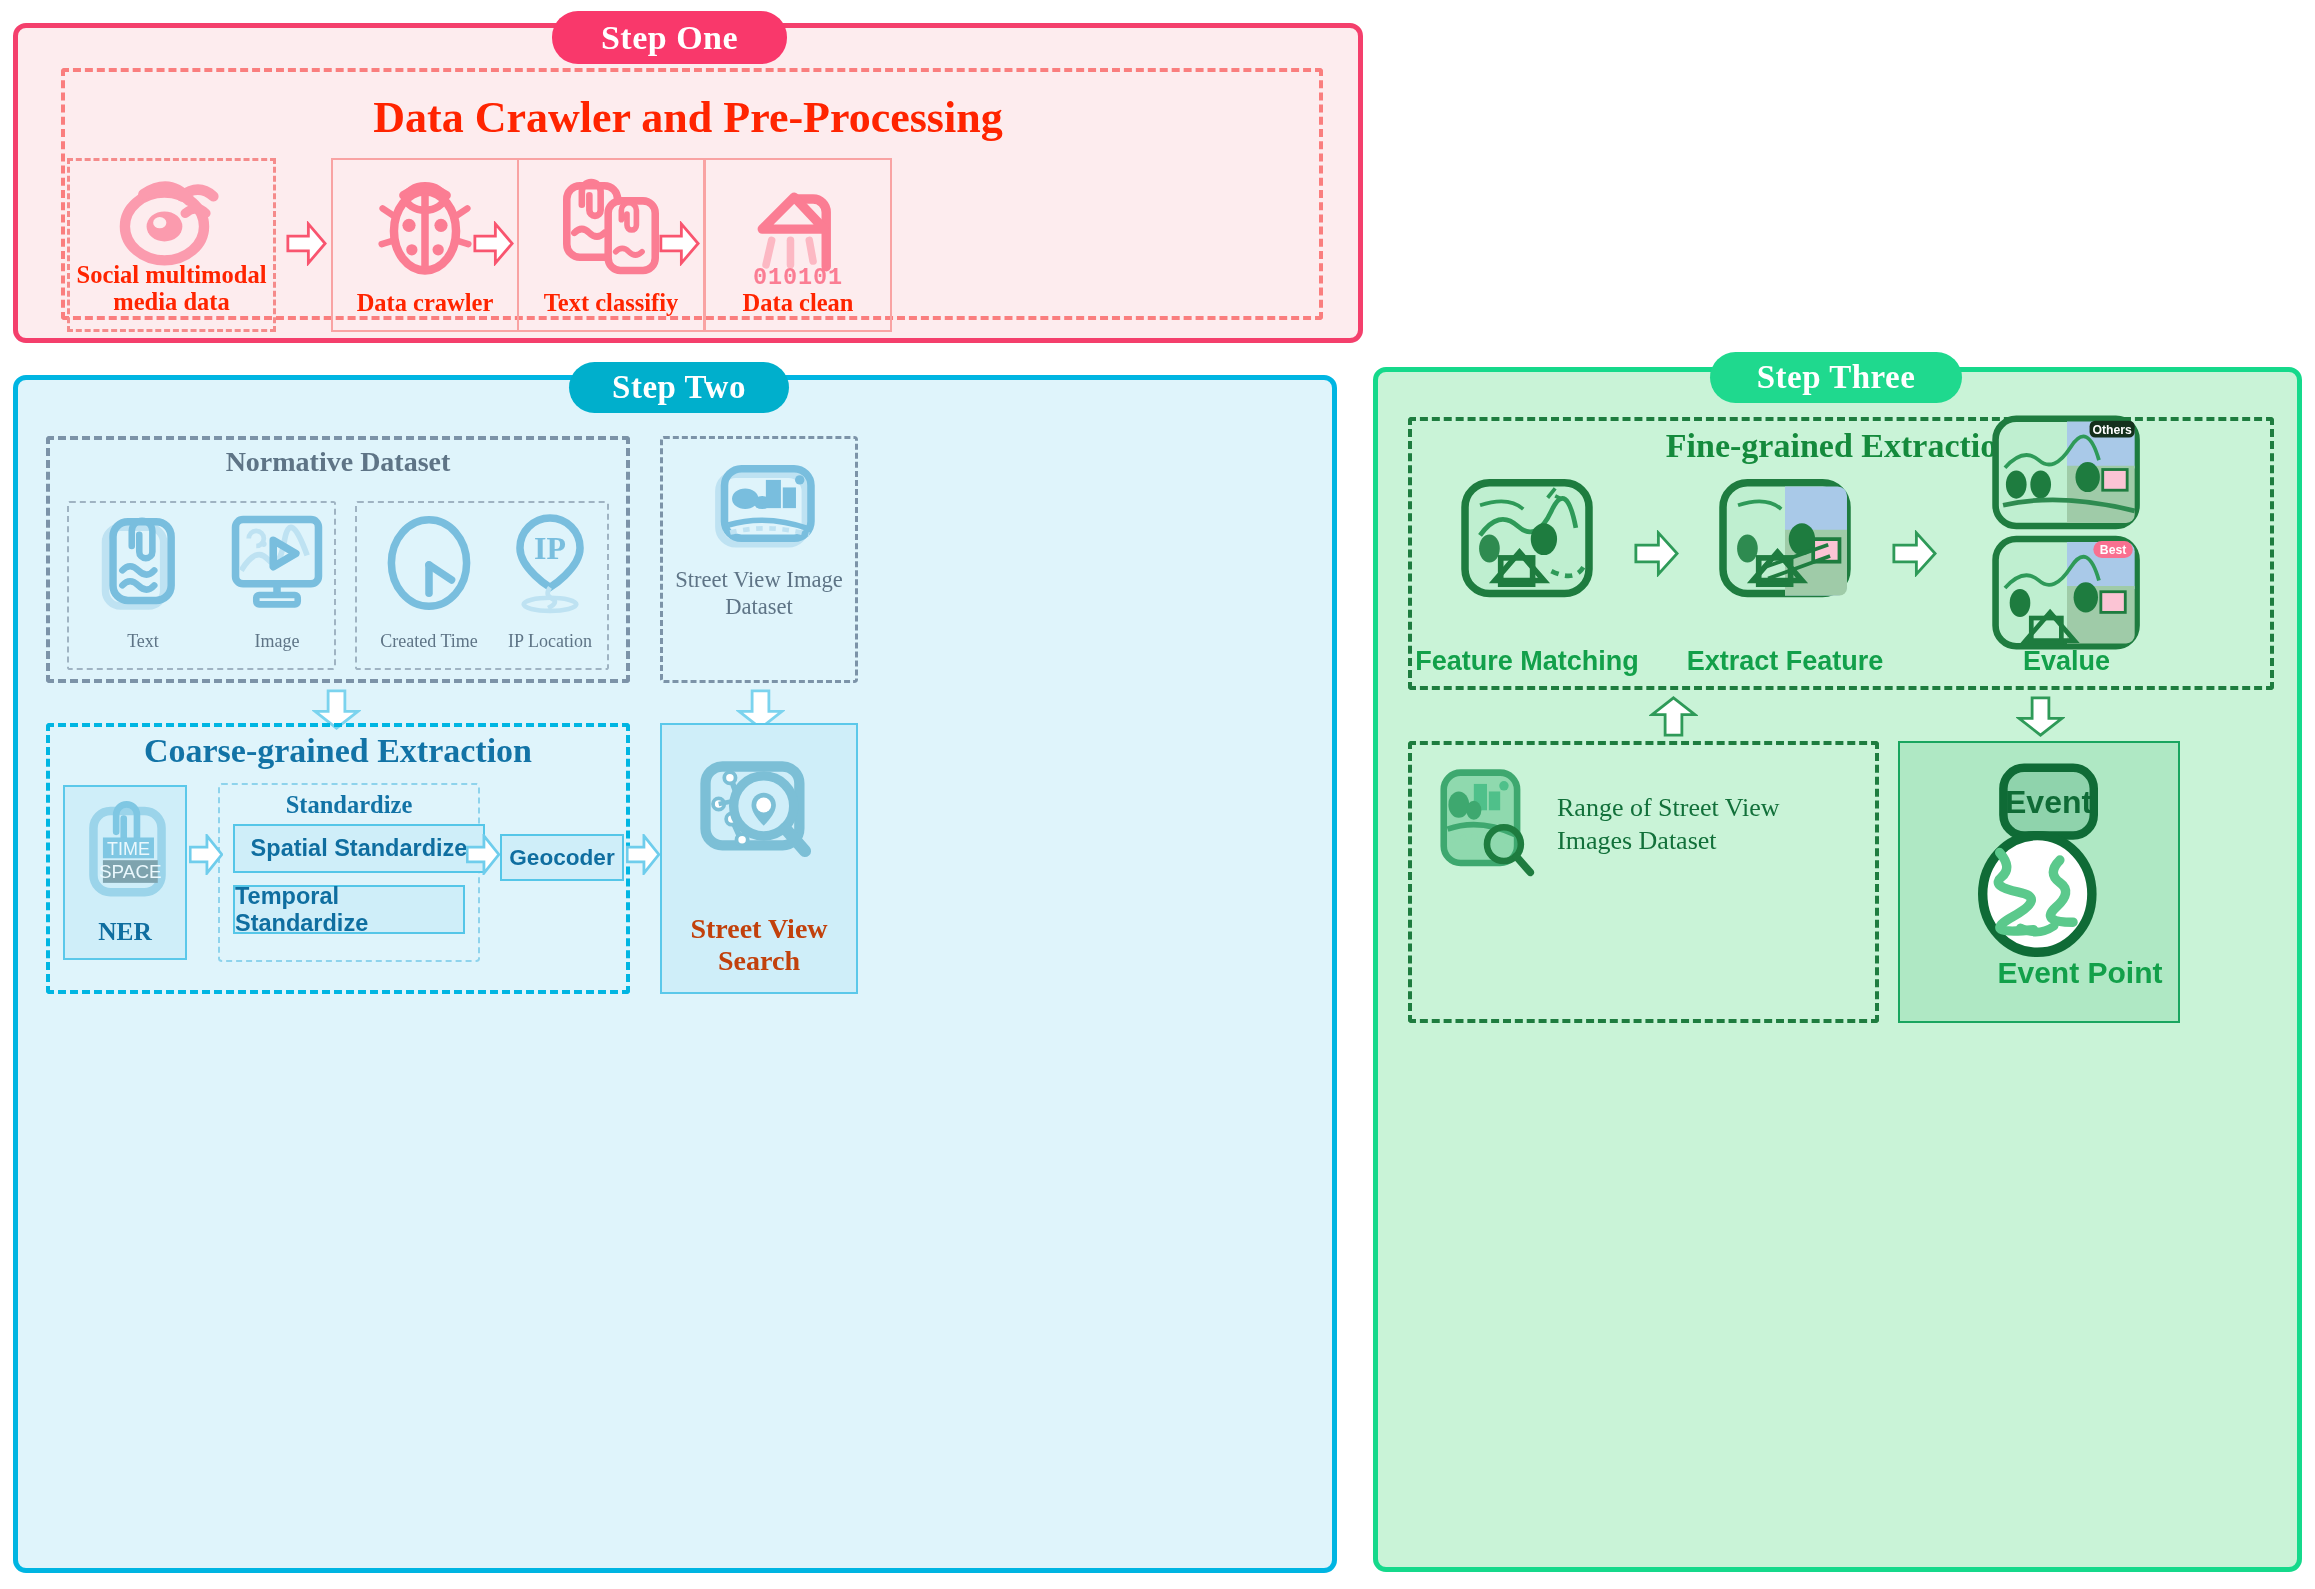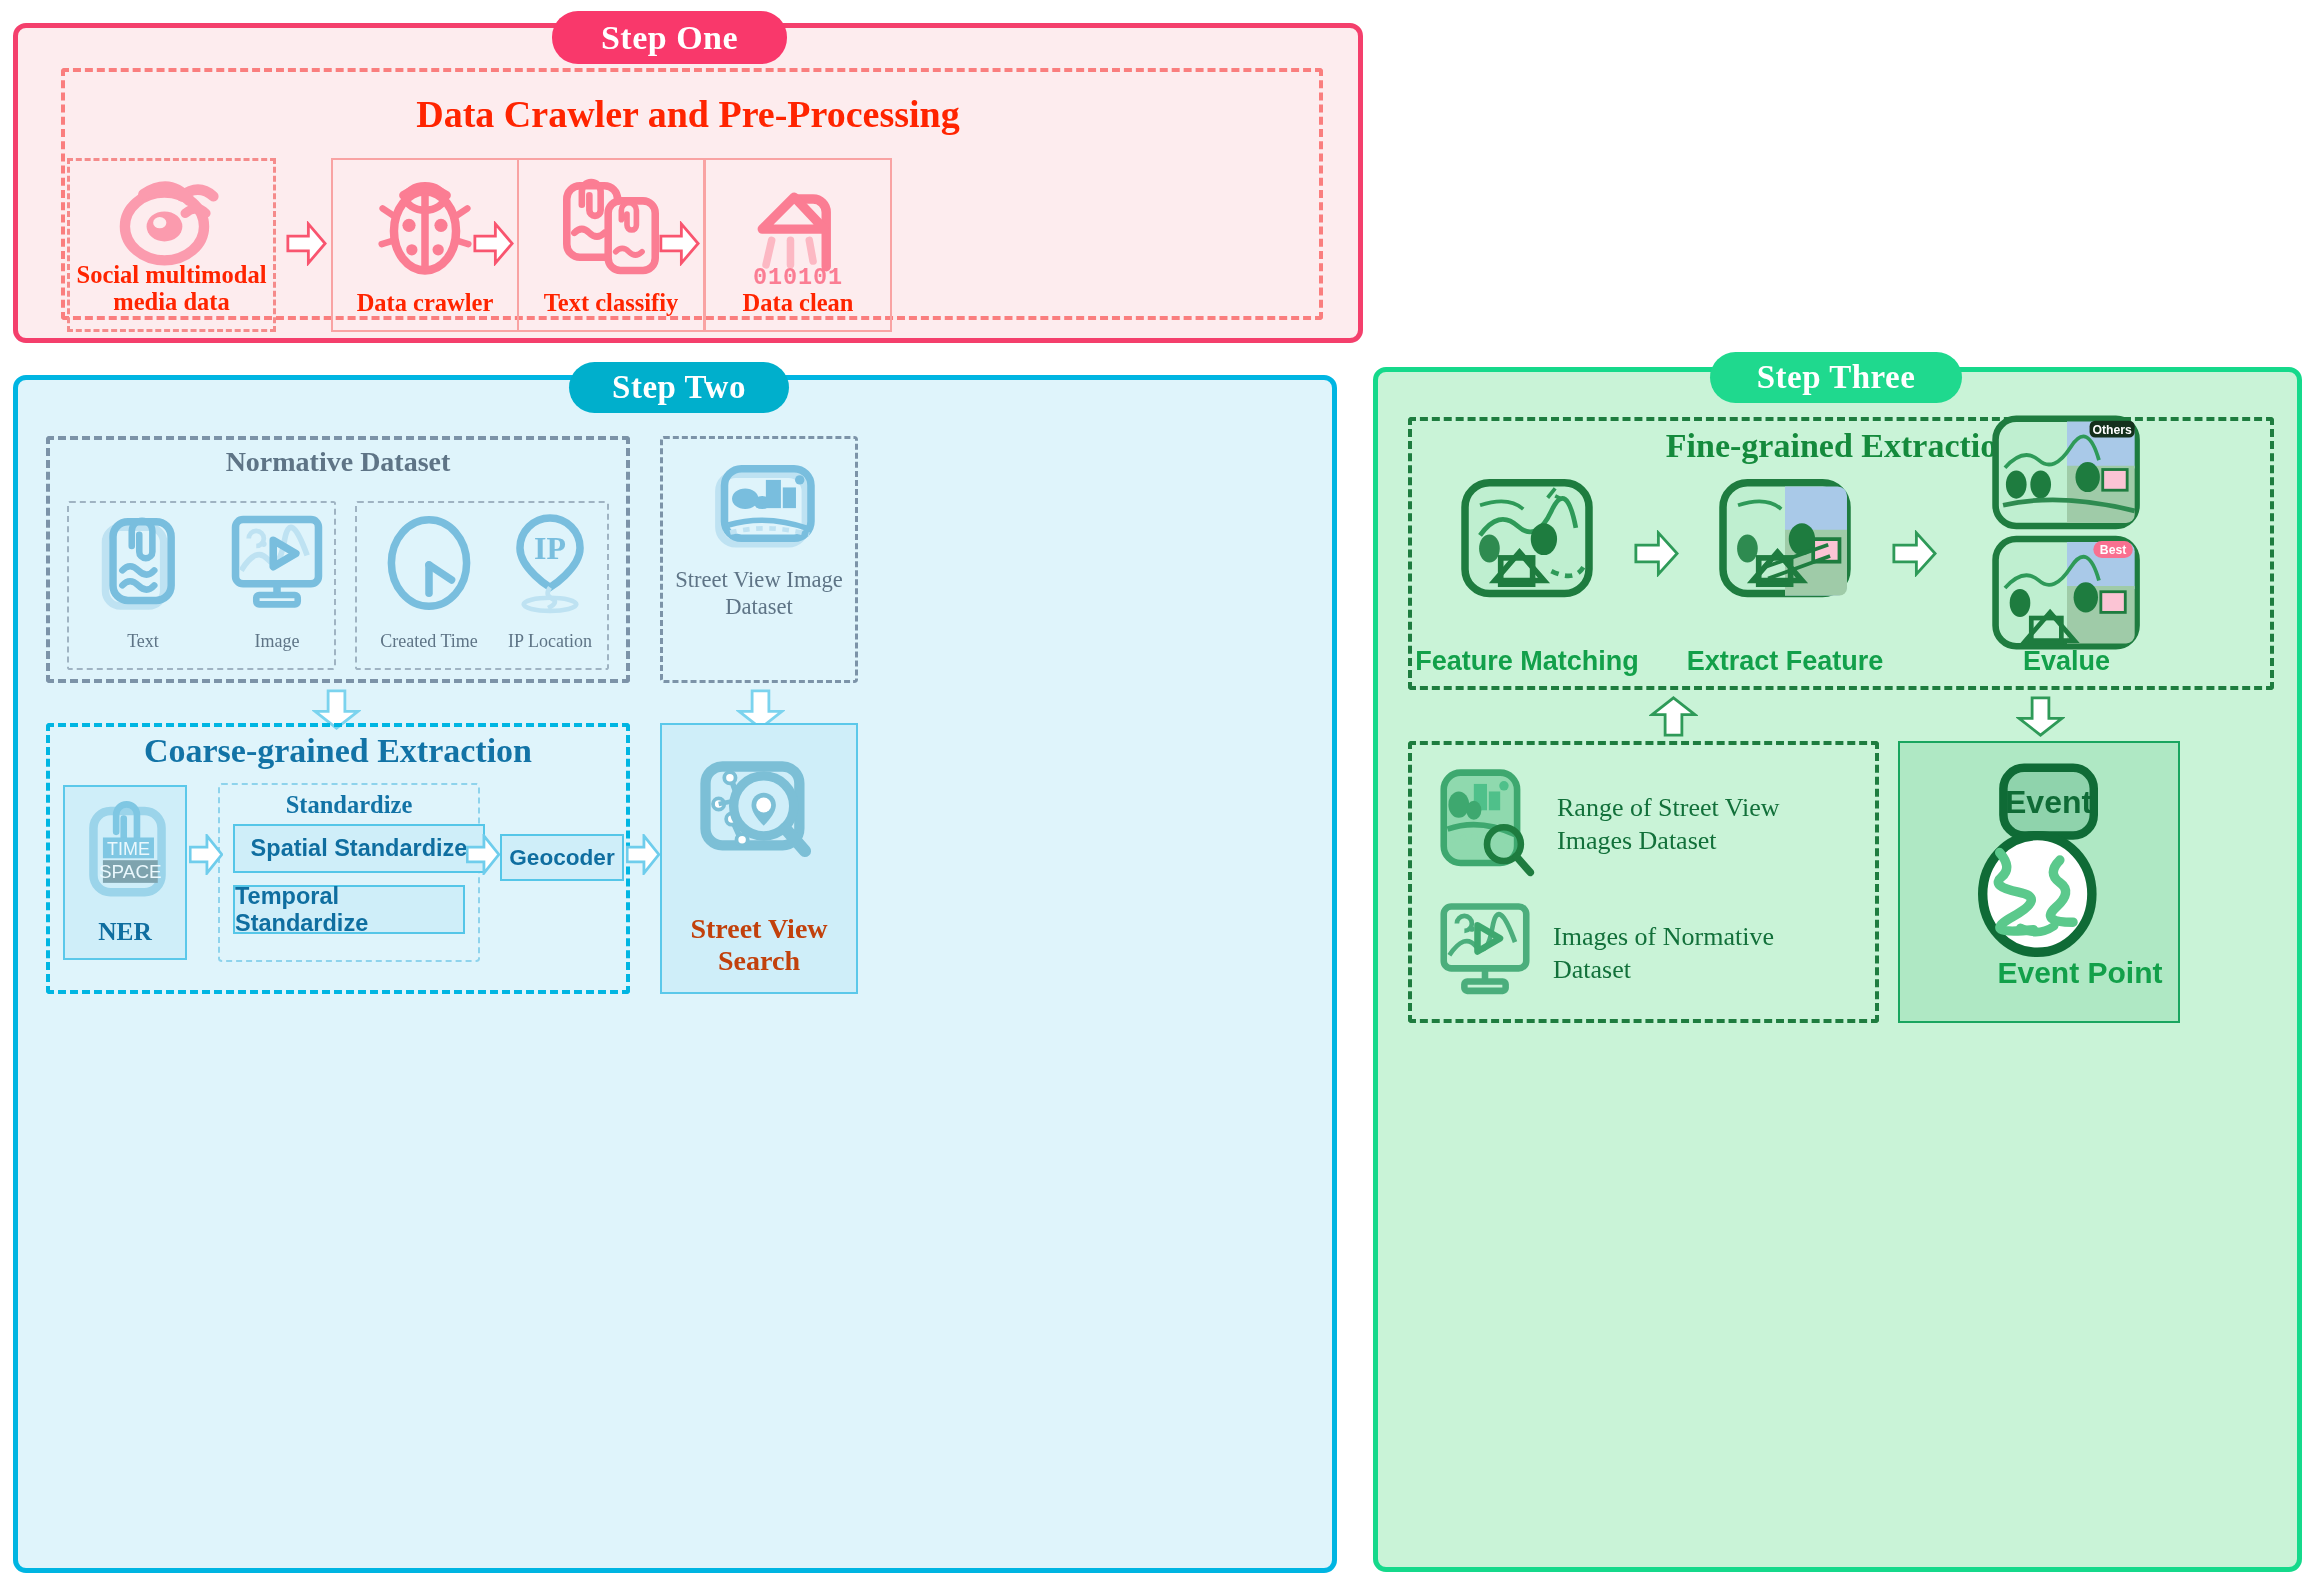--- a/index.html
+++ b/index.html
@@ -16,21 +16,21 @@
   .lbl{position:absolute;width:100%;text-align:center;}
 
   
   .arw{position:absolute;}
   .arw svg{display:block;width:100%;height:100%;}
 
   
   #step1{left:13px;top:22.6px;width:1350px;height:320px;background:#FDECEE;
          border:5.6px solid #F43F6C;}
   #s1-dash{left:43px;top:40px;width:1262px;height:252px;border-width:4.7px;border-color:#FA7E7E;}
-  #s1-title{top:64px;color:#FF2400;font-size:38px;}
+  #s1-title{top:64px;color:#FF2400;font-size:44px;}
   .s1-cell{position:absolute;top:130px;width:188px;height:174px;box-sizing:border-box;}
   .s1-cell .cap{position:absolute;left:-21px;right:-21px;bottom:13px;text-align:center;
                 color:#FF2400;font-weight:bold;font-size:24.5px;line-height:1.12;}
   .s1-ico{position:absolute;left:50%;top:7.5px;transform:translateX(-50%);}
 
   
   #step2{left:13px;top:375px;width:1324px;height:1198px;background:#DFF4FB;
          border:5.6px solid #00B5E2;}
   #s2-norm{left:28px;top:56px;width:584px;height:247px;border-width:4.7px;border-color:#7C93A8;}
   #s2-norm-title{top:66px;color:#5E7486;font-size:28px;font-weight:bold;}
@@ -411,34 +411,20 @@
         <ellipse cx="40" cy="46" rx="8" ry="10" fill="#3EA86F"></ellipse>
         <path d="M12 66 q34 -12 72 6" fill="none" stroke="#3EA86F" stroke-width="6"></path>
         <path d="M14 78 q34 -10 70 4" fill="none" stroke="#8FD9AE" stroke-width="5" stroke-dasharray="6 6"></path>
         <circle cx="72" cy="82" r="18" fill="none" stroke="#1E7C3F" stroke-width="7"></circle>
         <line x1="85" y1="95" x2="100" y2="112" stroke="#1E7C3F" stroke-width="8" stroke-linecap="round"></line>
       </svg>
     </span>
     <span class="cap">Range of Street View Images Dataset</span>
   </div>
 
-  <div class="s3-row" style="left:58px;top:527px;width:414px;">
-    <span>
-      <svg width="98" height="105" viewBox="0 0 104 112">
-        <rect x="8" y="8" width="88" height="66" rx="8" fill="none" stroke="#4BAE7C" stroke-width="7"></rect>
-        <path d="M14 60 q16 -24 28 -10 t18 -20 24 16" fill="none" stroke="#4BAE7C" stroke-width="5"></path>
-        <path d="M44 28 L68 42 L44 56 Z" fill="none" stroke="#3EA86F" stroke-width="7" stroke-linejoin="round"></path>
-        <path d="M22 26 a8 8 0 1 1 8 8" fill="none" stroke="#4BAE7C" stroke-width="5"></path>
-        <circle cx="38" cy="32" r="3" fill="#4BAE7C"></circle>
-        <line x1="52" y1="74" x2="52" y2="88" stroke="#4BAE7C" stroke-width="7"></line>
-        <rect x="30" y="88" width="44" height="10" rx="3" fill="none" stroke="#4BAE7C" stroke-width="7"></rect>
-      </svg>
-    </span>
-    <span class="cap">Images of Normative Dataset</span>
-  </div>
 
   <div class="solid" id="s3-ev"></div>
   <div style="position:absolute;left:584px;top:390px;">
     <svg width="160" height="198" viewBox="0 0 170 210">
       <rect x="44" y="6" width="96" height="72" rx="22" fill="#8FD3AC" stroke="#0F6B36" stroke-width="9"></rect>
       <path d="M70 74 L78 98 L92 74 Z" fill="#0F6B36"></path>
       <text x="92" y="54" text-anchor="middle" fill="#0F6B36" font-family="Liberation Sans, sans-serif" font-size="34" font-weight="bold">Event</text>
       <ellipse cx="80" cy="140" rx="58" ry="62" fill="#fff" stroke="#0F6B36" stroke-width="10"></ellipse>
       <path d="M40 96 q14 16 2 26 t18 16 -6 26 22 14" fill="none" stroke="#5BC98C" stroke-width="10" stroke-linecap="round"></path>
       <path d="M104 104 q-14 14 0 24 t-4 26 18 16" fill="none" stroke="#5BC98C" stroke-width="10" stroke-linecap="round"></path>

